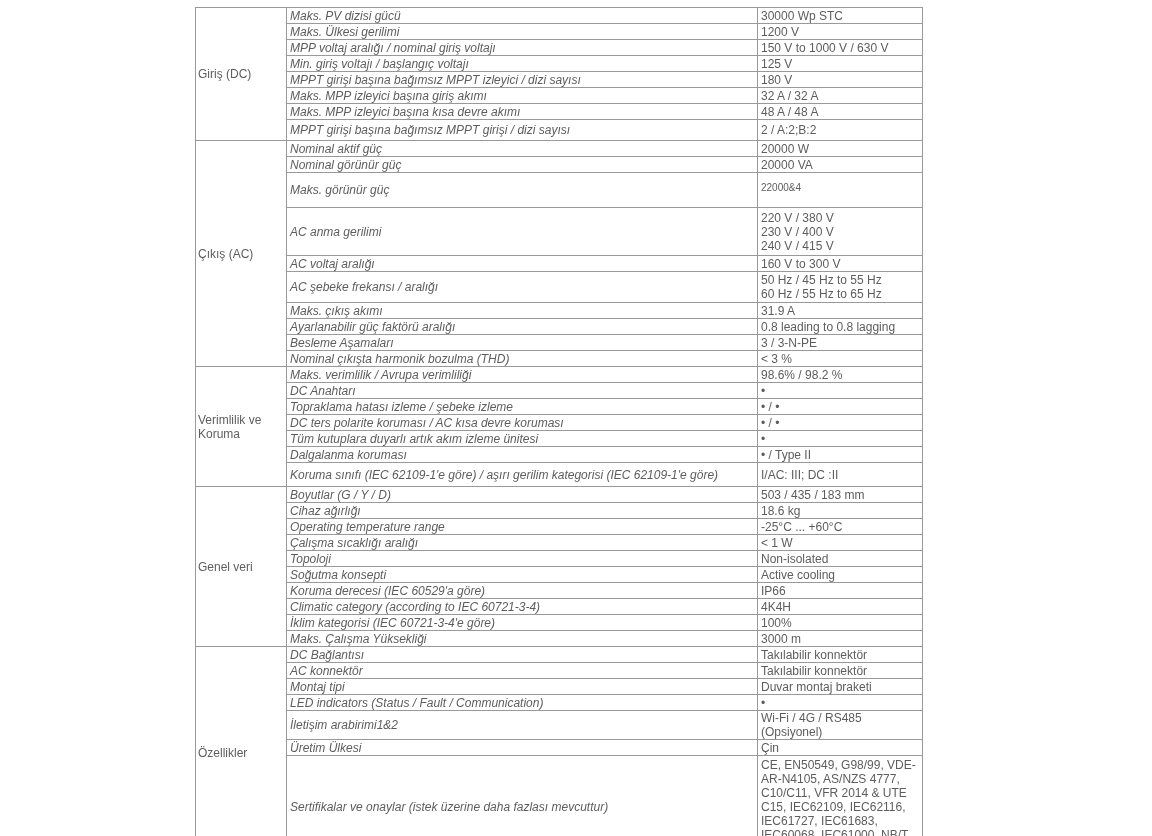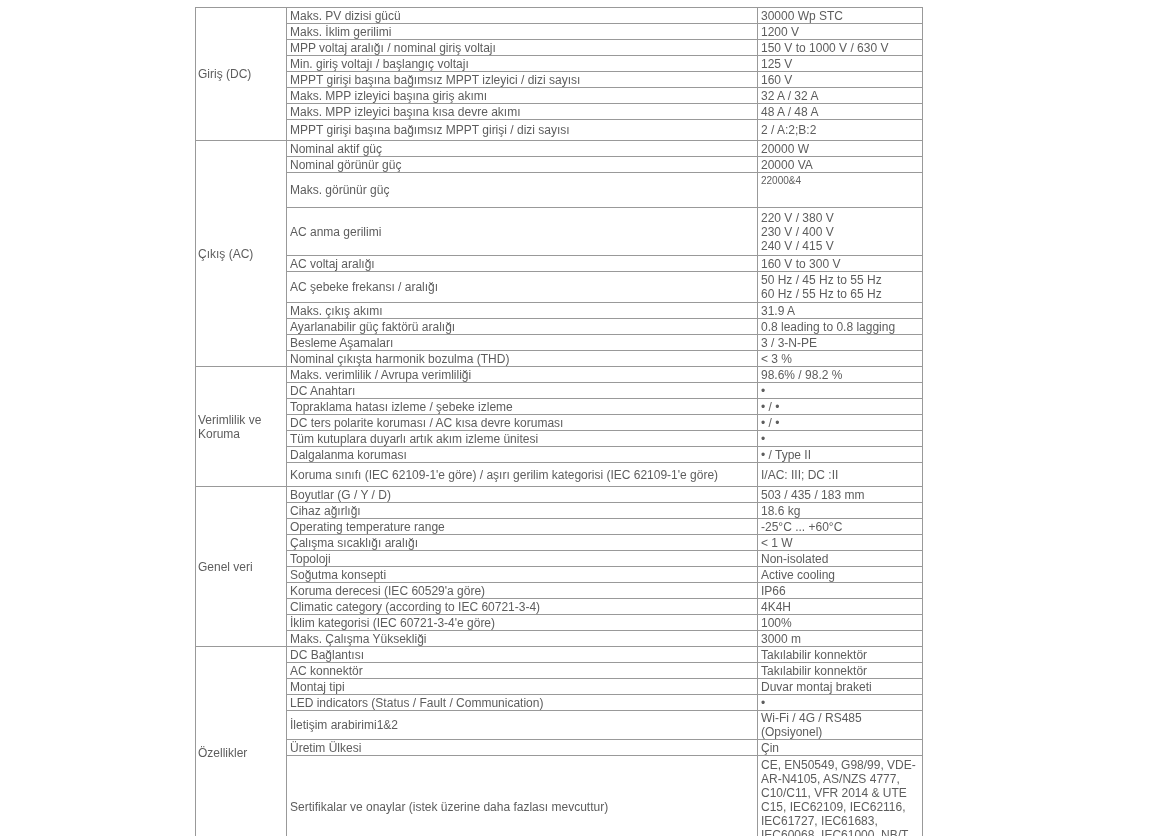--- a/index.html
+++ b/index.html
@@ -7,63 +7,63 @@
         font-family:"Liberation Sans",sans-serif;}
   table.spec{position:absolute;left:195px;top:7px;width:727px;
         border-collapse:collapse;table-layout:fixed;
         border:1px solid #999999;border-bottom:2px solid #606060;}
   col.c-cat{width:91px;}
   col.c-param{width:471px;}
   col.c-val{width:165px;}
   td{border:1px solid #999999;color:#5d5d5d;font-size:12px;line-height:14px;
      padding:0 3px;vertical-align:middle;overflow:hidden;}
   td.cat{padding:0 2px;}
-  td.param{white-space:nowrap;}
+  td.param{white-space:nowrap;font-style:italic;}
   td.val{white-space:pre-line;}
   tr{height:16px;}
   tr.h21{height:21px;}
   tr.h17{height:35px;}
   tr.h48{height:48px;}
   tr.h31{height:31px;}
   tr.h24{height:24px;}
   tr.h104{height:104px;}
-  td.val.small{font-size:10px;line-height:12px;vertical-align:top;padding-top:2px;}
+  td.val.small{font-size:10px;line-height:12px;vertical-align:top;padding-top:9px;}
 </style>
 </head>
 <body>
 
 <div class="page">
   <table class="spec">
     <colgroup>
         <col class="c-cat">
         <col class="c-param">
         <col class="c-val">
       </colgroup>
     <tbody>
 
       <tr>
         <td class="cat" rowspan="8">Giriş (DC)</td>
         <td class="param">Maks. PV dizisi gücü</td>
         <td class="val">30000 Wp STC</td>
       </tr>
       <tr>
-        <td class="param">Maks. İklim gerilimi</td>
+        <td class="param">Maks. Ülkesi gerilimi</td>
         <td class="val">1200 V</td>
       </tr>
       <tr>
         <td class="param">MPP voltaj aralığı / nominal giriş voltajı</td>
         <td class="val">150 V to 1000 V / 630 V</td>
       </tr>
       <tr>
         <td class="param">Min. giriş voltajı / başlangıç voltajı</td>
         <td class="val">125 V</td>
       </tr>
       <tr>
         <td class="param">MPPT girişi başına bağımsız MPPT izleyici / dizi sayısı</td>
-        <td class="val">160 V</td>
+        <td class="val">180 V</td>
       </tr>
       <tr>
         <td class="param">Maks. MPP izleyici başına giriş akımı</td>
         <td class="val">32 A / 32 A</td>
       </tr>
       <tr>
         <td class="param">Maks. MPP izleyici başına kısa devre akımı</td>
         <td class="val">48 A / 48 A</td>
       </tr>
       <tr class="h21">

